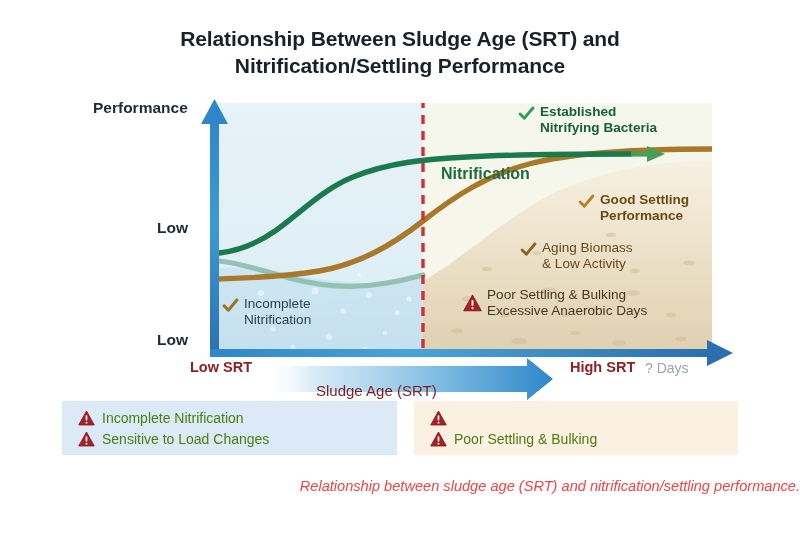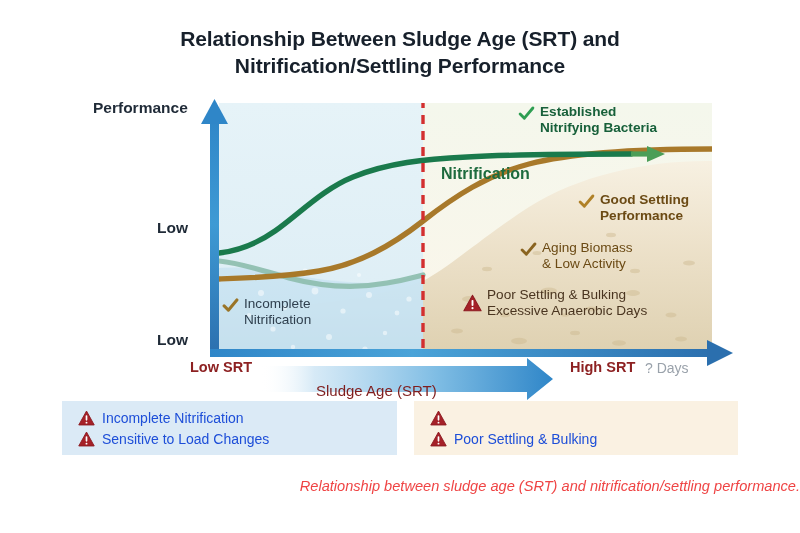--- a/index.html
+++ b/index.html
@@ -161,21 +161,21 @@
     padding: 7px 0 0 16px;
   }
   .legend-left  { left: 62px;  width: 335px; background: #dbeaf6; }
   .legend-right { left: 414px; width: 324px; background: #faf1e2; }
   .legend-row {
     display: flex;
     align-items: center;
     height: 20px;
     margin-bottom: 1px;
     font-size: 14px;
-    color: #1d4ed8;
+    color: #4d7c0f;
     white-space: nowrap;
   }
   .legend-row .ic { width: 17px; height: 16px; margin-right: 7px; flex: 0 0 17px; }
 
   
   .caption {
     position: absolute;
     left: 0;
     top: 478px;
     width: 800px;

